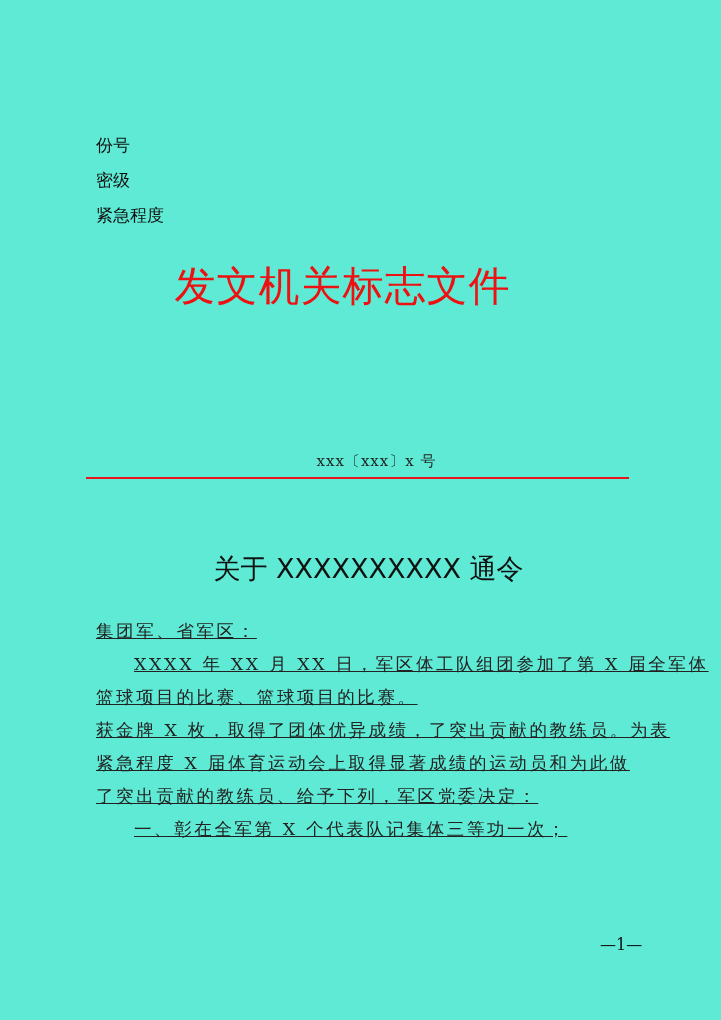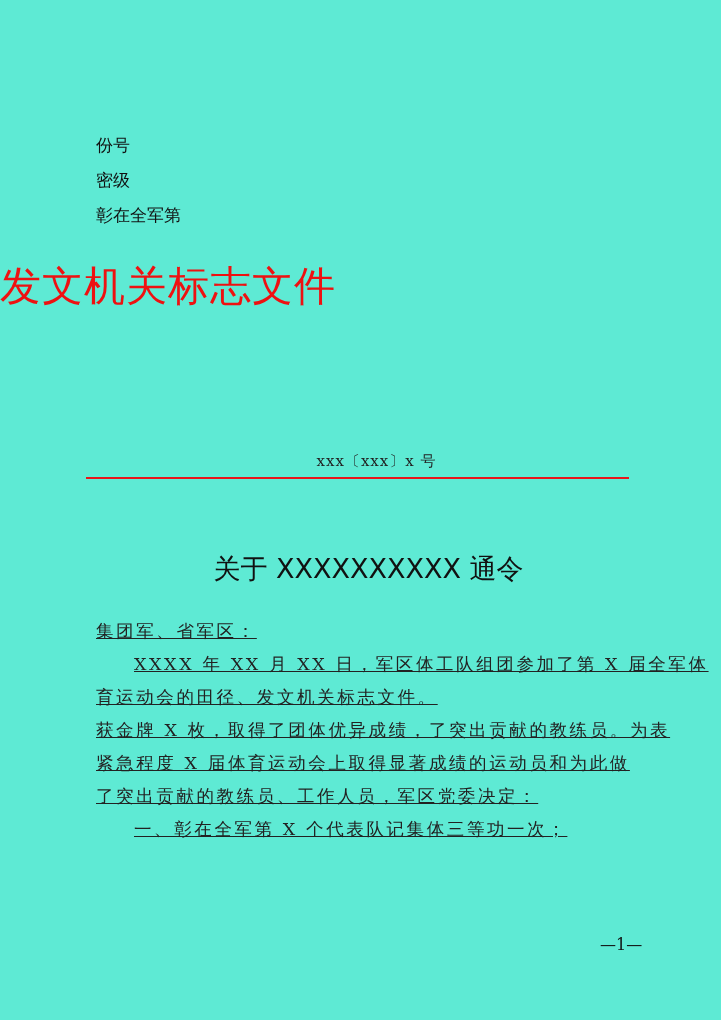--- a/index.html
+++ b/index.html
@@ -2,56 +2,56 @@
 <html><head>
   <meta charset="utf-8">
   <style>
     html, body { margin: 0; padding: 0; background: #ffffff; }
     body { width: 721px; height: 1020px; position: relative; overflow: hidden; }
     .page { position: absolute; left: 0; top: 0; width: 721px; height: 1020px; background: #5eead4; padding-left: 16px; }
     .meta { position: absolute; left: 96px; font-family: "DejaVu Sans", sans-serif; font-size: 17px; color: #111; line-height: 20px; }
     .meta.m0 { top: 135px; }
     .meta.m1 { top: 170px; }
     .meta.m2 { top: 205px; }
-    .org-title { position: absolute; left: 0; width: 685px; top: 258px; 
+    .org-title { position: absolute; left: 0; width: 685px; top: 258px; text-align: center;
       font-family: "DejaVu Sans", sans-serif; font-size: 41px; line-height: 56px; color: #ee1111; letter-spacing: 1px; }
     .doc-number { position: absolute; left: 16px; width: 721px; top: 451px; text-align: center;
       font-family: "DejaVu Serif", serif; font-size: 15px; color: #222; line-height: 20px; letter-spacing: 1px; }
     .red-rule { position: absolute; left: 86px; width: 543px; top: 477px; height: 2px; background: #e8151a; }
     .subject { position: absolute; left: 8px; width: 721px; top: 551px; text-align: center;
       font-family: "DejaVu Sans", sans-serif; font-size: 27px; color: #111; line-height: 36px; }
     .body-text { position: absolute; left: 96px; width: 540px; font-family: "DejaVu Serif", serif;
       font-size: 17.5px; color: #222; letter-spacing: 2.6px; line-height: 33px; white-space: nowrap; text-decoration: underline; }
     .line { height: 33px; }
     .indent { padding-left: 38px; }
     .page-number { position: absolute; left: 600px; top: 935px; font-family: "DejaVu Serif", serif;
       font-size: 16px; color: #111; line-height: 20px; }
   </style>
 </head>
 <body>
 
 <div class="page">
 
   <div class="meta m0">份号</div>
   <div class="meta m1">密级</div>
-  <div class="meta m2">彰在全军第</div>
+  <div class="meta m2">紧急程度</div>
 
   <div class="org-title">发文机关标志文件</div>
 
   <div class="doc-number">xxx〔xxx〕x 号</div>
 
   <div class="red-rule"></div>
 
   <div class="subject">关于 XXXXXXXXXX 通令</div>
 
   <div class="body-text" style="top:615px;">
     <div class="line">集团军、省军区：</div>
     <div class="line indent">XXXX 年 XX 月 XX 日，军区体工队组团参加了第 X 届全军体</div>
-    <div class="line">育运动会的田径、发文机关标志文件。</div>
+    <div class="line">篮球项目的比赛、篮球项目的比赛。</div>
     <div class="line">获金牌 X 枚，取得了团体优异成绩，了突出贡献的教练员。为表</div>
     <div class="line">紧急程度 X 届体育运动会上取得显著成绩的运动员和为此做</div>
-    <div class="line">了突出贡献的教练员、工作人员，军区党委决定：</div>
+    <div class="line">了突出贡献的教练员、给予下列，军区党委决定：</div>
     <div class="line indent">一、彰在全军第 X 个代表队记集体三等功一次；</div>
   </div>
 
   <div class="page-number">—1—</div>
 
 </div>
 
 </body></html>

